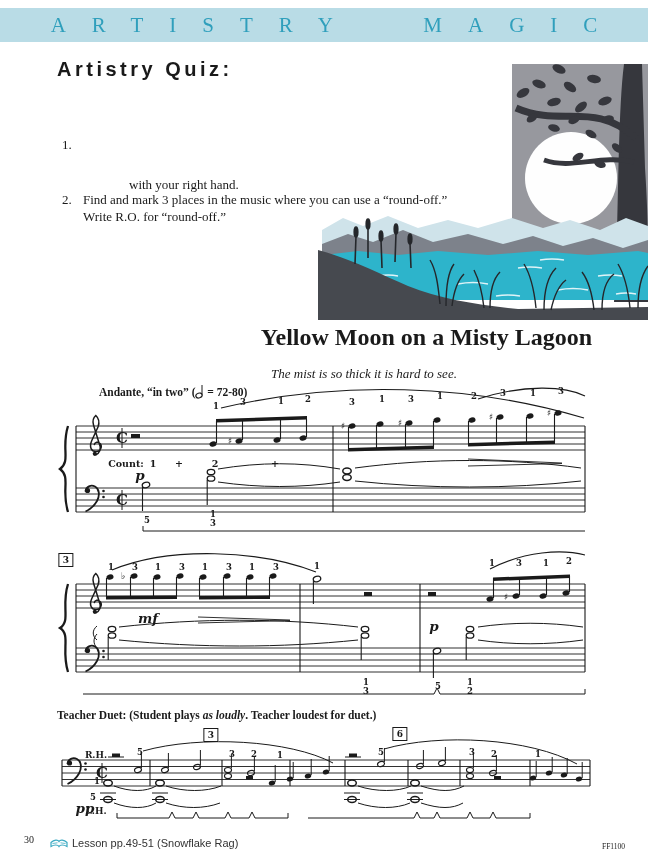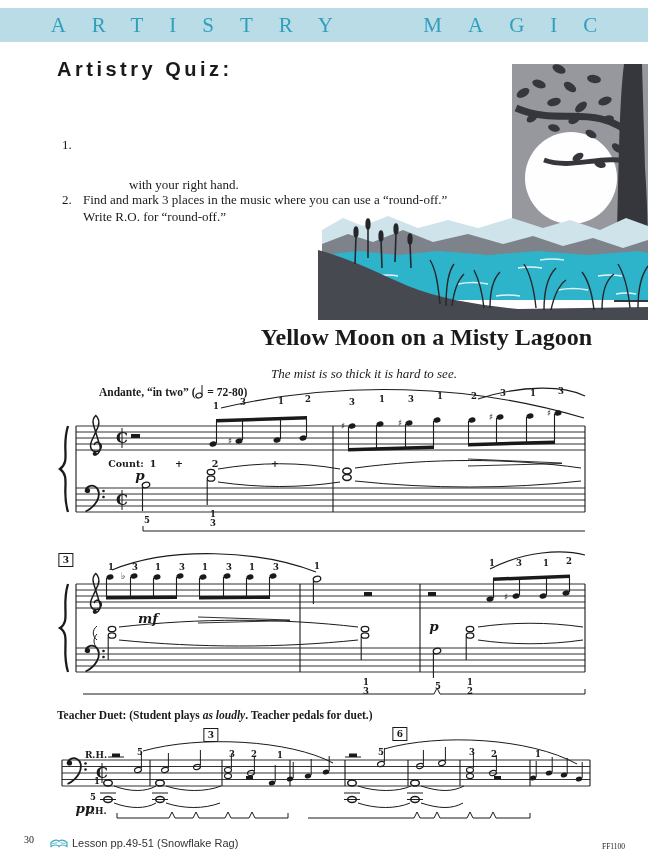--- a/index.html
+++ b/index.html
@@ -402,21 +402,21 @@
   <div class="song-title">Yellow Moon on a Misty Lagoon</div>
   <div class="song-subtitle">The mist is so thick it is hard to see.</div>
   <div class="tempo">
     <span>Andante, “in two” (</span><svg width="9" height="15" viewBox="0 0 9 15">
         <ellipse cx="4" cy="11.5" rx="3.2" ry="2.4" fill="none" stroke="#1a1a1a" stroke-width="1.2" transform="rotate(-18 4 11.5)"></ellipse>
         <line x1="7" y1="10.5" x2="7" y2="1" stroke="#1a1a1a" stroke-width="1"></line>
       </svg><span> = 72-80)</span>
   </div>
 
   <div class="duet-heading">
-    <span>Teacher Duet: (Student plays </span><span class="it">as loudly</span><span>. Teacher pedals for duet.)</span>
+    <span>Teacher Duet: (Student plays </span><span class="it">as loudly</span><span>. Teacher loudest for duet.)</span>
   </div>
 
   <div class="footer-page">30</div>
   <svg class="footer-icon" width="18" height="12" viewBox="0 0 18 12">
     <path d="M1,4.5 C4,1.5 8,1.5 9,3.5 C10,1.5 14,1.5 17,4.5 L17,8.5 C14,6.5 10,6.5 9,8.5 C8,6.5 4,6.5 1,8.5 Z" fill="none" stroke="#3aa9c2" stroke-width="1.2"></path>
     <line x1="2.5" y1="5.5" x2="7.5" y2="4.8" stroke="#3aa9c2" stroke-width="0.8"></line>
     <line x1="10.5" y1="4.8" x2="15.5" y2="5.5" stroke="#3aa9c2" stroke-width="0.8"></line>
   </svg>
   <div class="footer-lesson">Lesson pp.49-51 (Snowflake Rag)</div>
   <div class="footer-code">FF1100</div>

